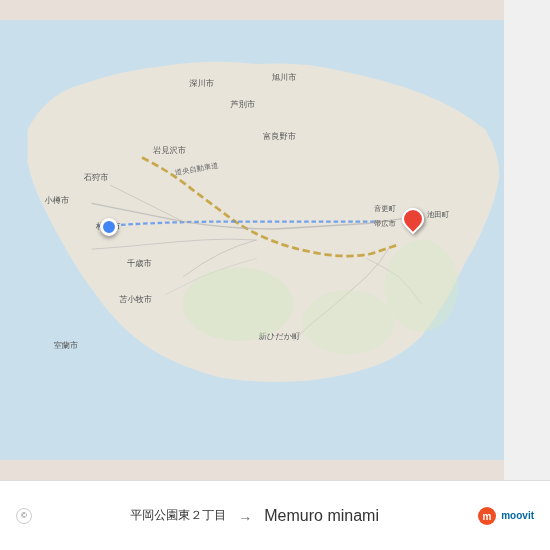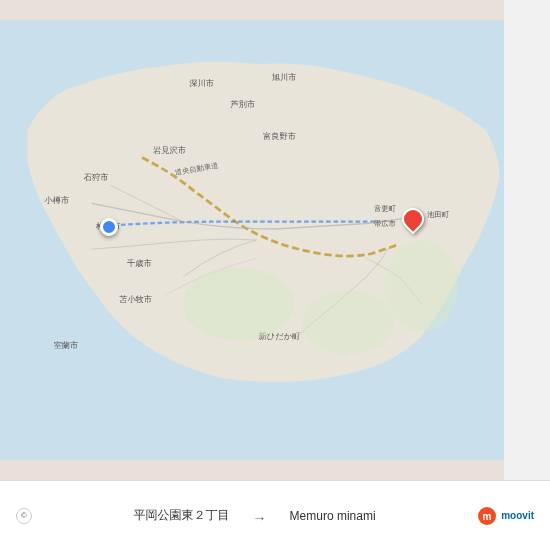--- a/index.html
+++ b/index.html
@@ -110,38 +110,38 @@
       display: flex;
       align-items: center;
       justify-content: center;
       font-size: 8px;
       color: #666;
     }
 
     .route-info {
       display: flex;
       align-items: center;
-      gap: 23px;
+      gap: 12px;
       flex: 1;
       justify-content: center;
     }
 
     .route-from {
       font-size: 12px;
       color: #333;
       font-weight: 500;
     }
 
     .route-arrow {
       font-size: 14px;
       color: #666;
     }
 
     .route-to {
-      font-size: 12px;
+      font-size: 16px;
       color: #333;
       font-weight: 500;
     }
 
     .moovit-logo {
       display: flex;
       align-items: center;
       gap: 4px;
     }
 

